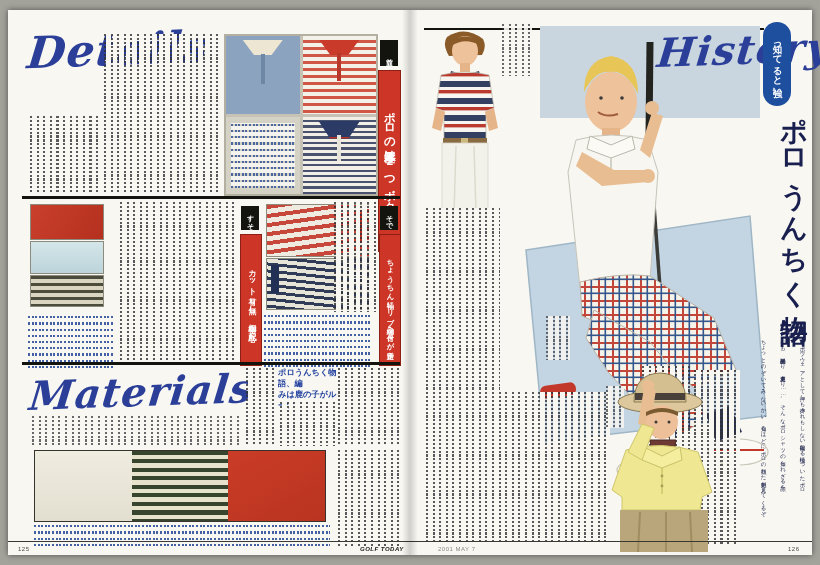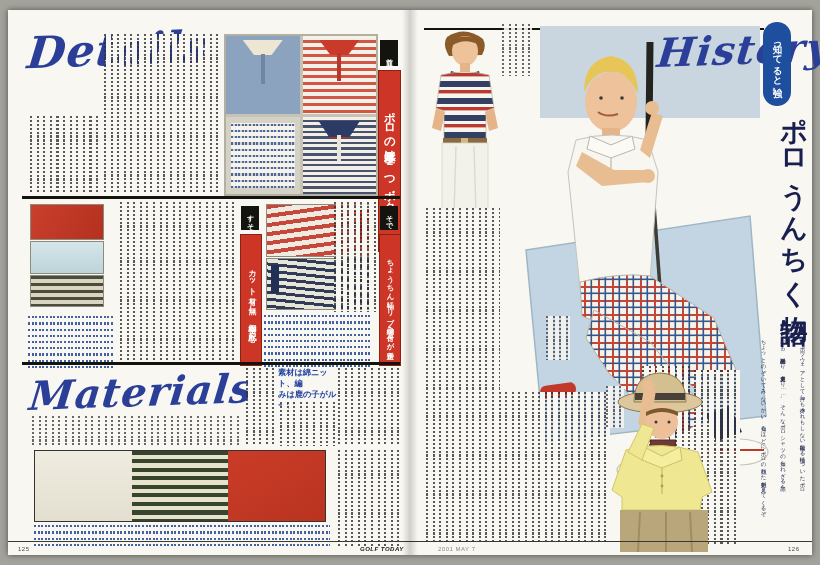--- a/index.html
+++ b/index.html
@@ -99,21 +99,21 @@
     </div>
     <div class="abs banner" style="left:371px;top:224px;width:20px;height:130px;">
       <span class="vjp" style="font-size:7.3px;">ちょうちん袖にリブ編み付きが定番</span>
     </div>
 
     <div class="abs rule" style="left:14px;top:352px;width:378px;height:3px;"></div>
 
     <div class="abs script-title" style="left:22px;top:358px;font-size:40px;">Materials</div>
     <div class="abs vtx" style="left:238px;top:358px;width:30px;height:76px;"></div>
     <div class="abs" style="left:270px;top:357px;width:60px;height:32px;color:#1f3f9e;font-weight:bold;font-size:8.2px;line-height:1.35;">
-      <div>素材は綿ニット、編</div>
+      <div>ポロうんちく物語、編</div>
       <div>みは鹿の子がルーツ</div>
     </div>
     <div class="abs vtx" style="left:272px;top:392px;width:56px;height:44px;"></div>
     <div class="abs vtx" style="left:330px;top:358px;width:62px;height:78px;"></div>
     <div class="abs vtx" style="left:24px;top:406px;width:208px;height:30px;opacity:.9;"></div>
 
     <div class="abs" style="left:26px;top:440px;width:290px;height:70px;border:1px solid #35332c;display:flex;">
       <div style="flex:1;background:linear-gradient(180deg,#efece0,#e3dfd0);"></div>
       <div style="flex:1;background:repeating-linear-gradient(180deg,#37452f 0 4px,#e7e2cc 4px 8.5px);"></div>
       <div style="flex:1;background:linear-gradient(150deg,#ca3c27,#b93420);"></div>

